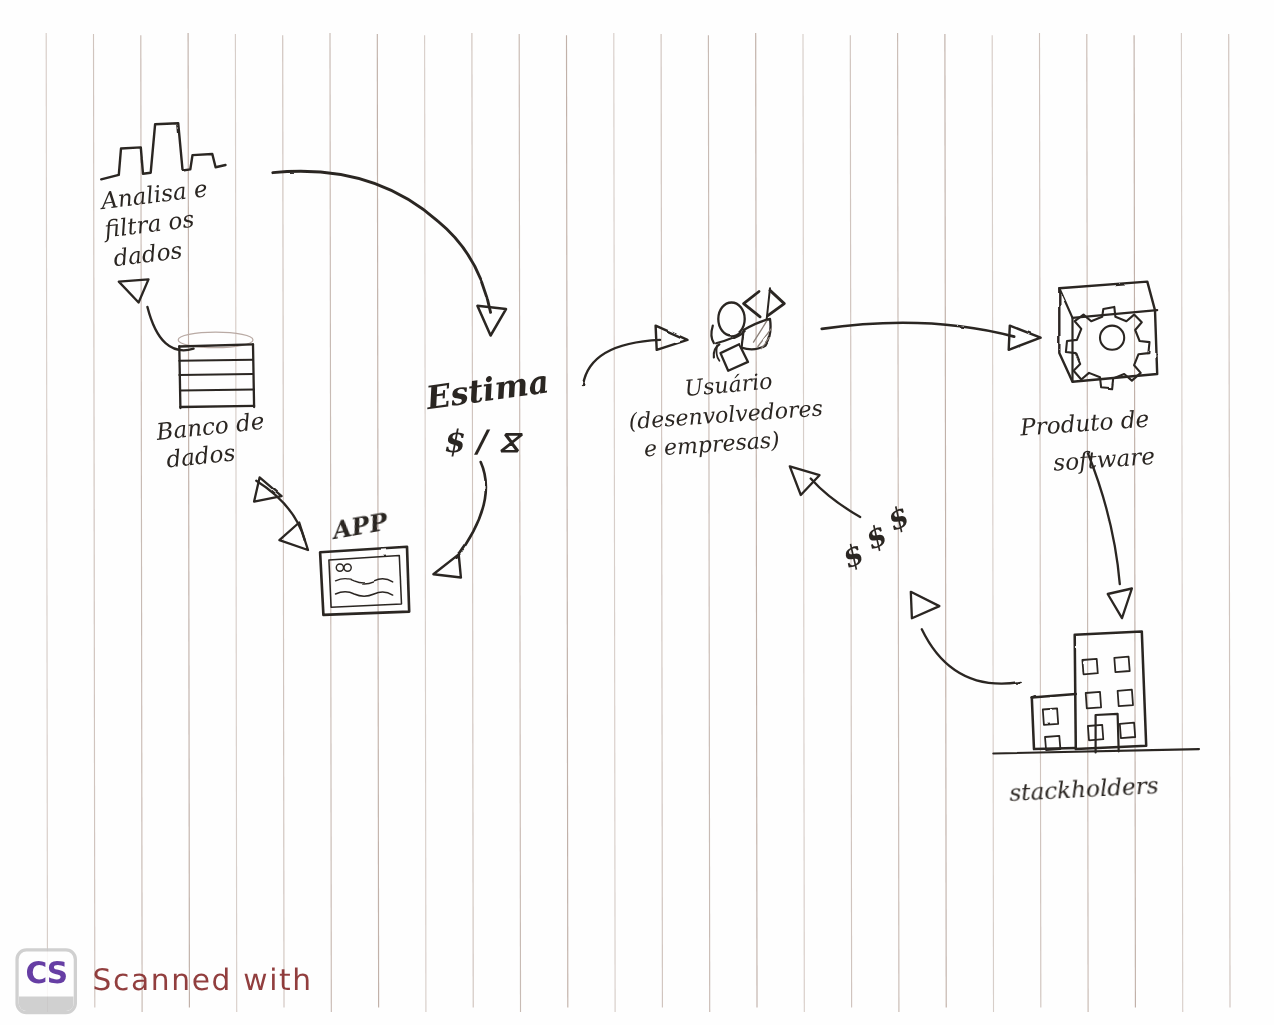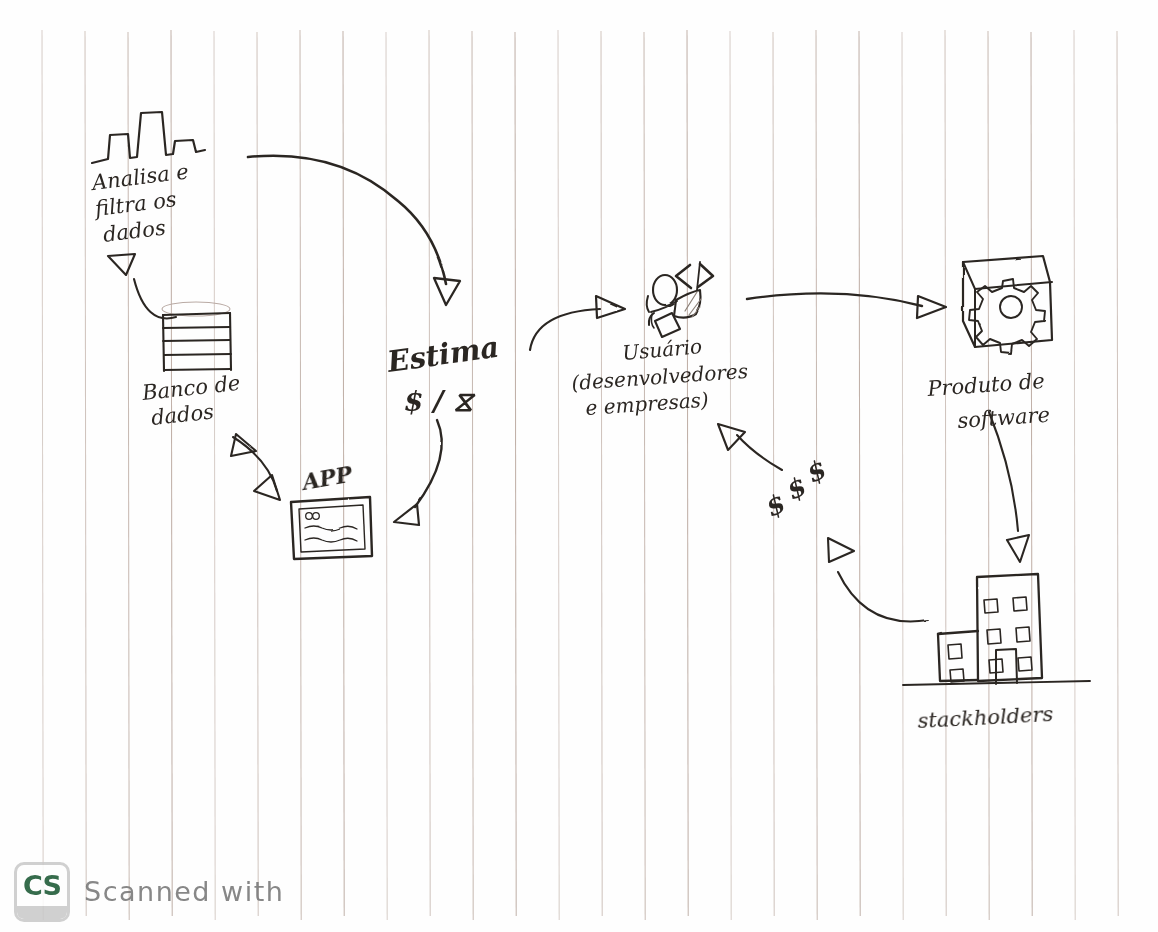--- a/index.html
+++ b/index.html
@@ -21,29 +21,29 @@
     display:flex;align-items:center;gap:14px;
     opacity:.85;
   }
   #cs-logo{
     width:56px;height:60px;border:3px solid #c9c9c9;border-radius:10px;
     display:flex;flex-direction:column;align-items:center;justify-content:flex-start;
     box-sizing:border-box;position:relative;overflow:hidden;background:#fff;
   }
   #cs-logo .cs-txt{
     font-family:"DejaVu Sans",sans-serif;font-weight:bold;font-size:27px;
-    color:#14532d;letter-spacing:-1px;line-height:42px;
+    color:#4c1d95;letter-spacing:-1px;line-height:42px;
   }
   #cs-logo .cs-bar{
     position:absolute;bottom:0;left:0;right:0;height:13px;background:#c9c9c9;
     border-radius:0 0 6px 6px;
   }
   #wm-text{
     font-family:"DejaVu Sans",sans-serif;
-    font-size:27px;color:#737373;line-height:1.28;letter-spacing:1.5px;
+    font-size:27px;color:#7f1d1d;line-height:1.28;letter-spacing:1.5px;
   }
   .hand{
     font-family:"DejaVu Serif",serif;
     font-style:italic;
     fill:#2b2622;
   }
 </style>
 </head>
 <body>
 

